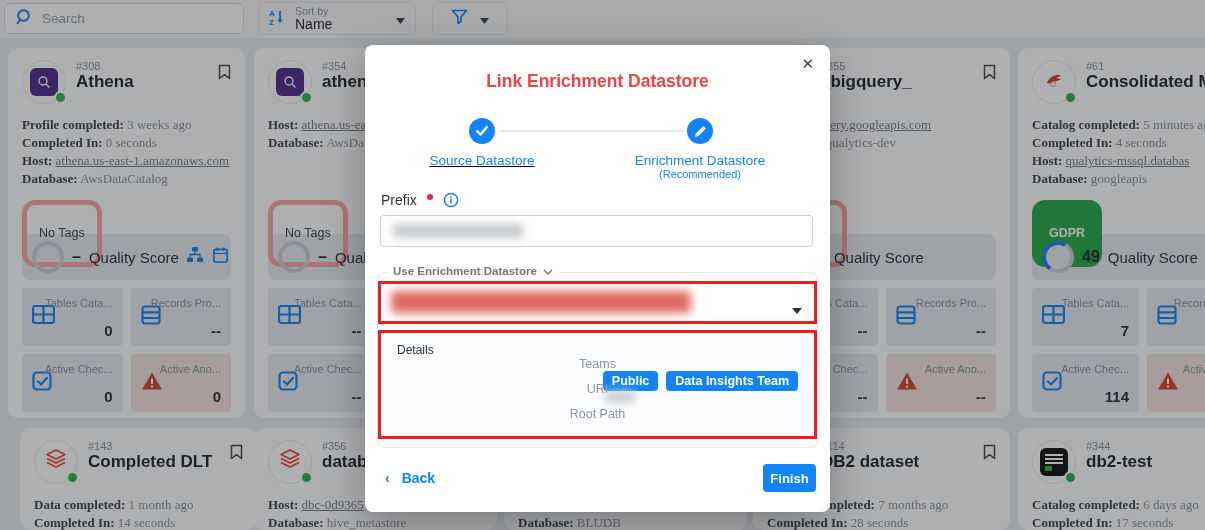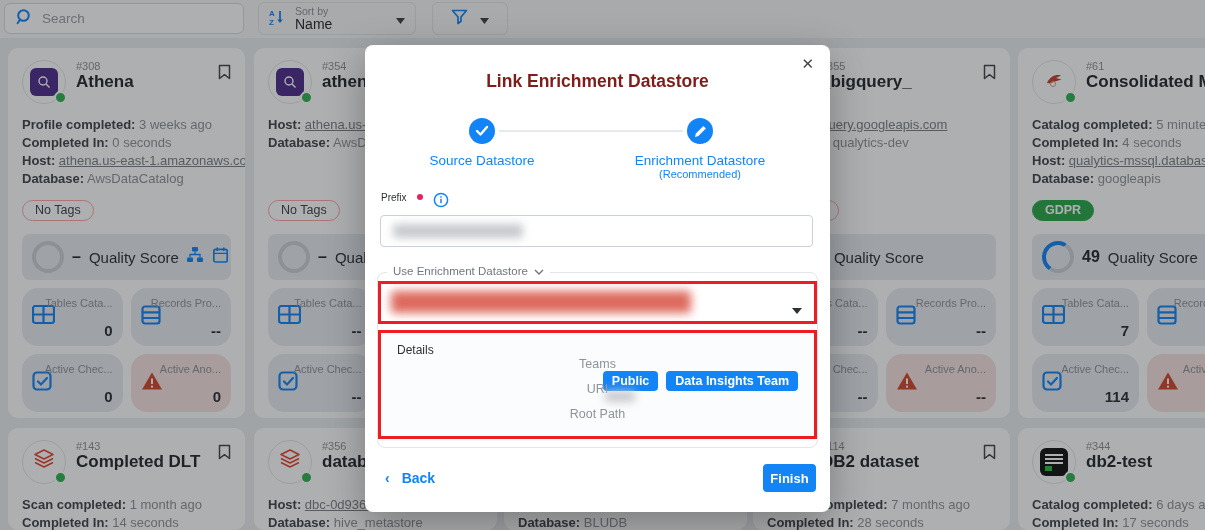--- a/index.html
+++ b/index.html
@@ -20,88 +20,88 @@
   .sort-value { font-size:14px; color:#24292e; line-height:15px; }
   .filterbox { position:absolute; left:432px; top:2px; width:76px; height:33px; border:1px solid #e3e6e9;
     border-radius:6px; display:flex; align-items:center; justify-content:center; gap:12px; }
   .caret { margin-left:auto; }
   
   .card { position:absolute; background:#fff; border-radius:10px; padding:12px 14px; overflow:hidden; }
   #card-a1   { left:8px;    top:48px;  width:237px; height:370px; }
   #card-a2   { left:254px;  top:48px;  width:243px; height:370px; }
   #card-bq   { left:753px;  top:48px;  width:257px; height:370px; }
   #card-cons { left:1018px; top:48px;  width:250px; height:370px; }
-  #card-dbx  { left:8px;    top:428px; width:237px; height:102px; }
+  #card-dbx  { left:20px;    top:428px; width:237px; height:102px; }
   #card-dbx2 { left:254px;  top:428px; width:243px; height:102px; }
   #card-c3   { left:504px;  top:428px; width:243px; height:102px; }
   #card-db2ds{ left:753px;  top:428px; width:257px; height:102px; }
   #card-db2t { left:1018px; top:428px; width:250px; height:102px; }
   .card-head { display:flex; align-items:flex-start; height:48px; }
   .avatar { width:44px; height:44px; border:1px solid #e4e7ea; border-radius:50%; position:relative;
     display:flex; align-items:center; justify-content:center; flex:0 0 44px; background:#fff; }
   .avatar .dot { position:absolute; right:-2px; bottom:-1px; width:13px; height:13px; border-radius:50%;
     background:#2eb350; border:2px solid #fff; }
   .av-sq { width:28px; height:28px; border-radius:6px; display:flex; align-items:center; justify-content:center; }
   .av-athena { background:#4d2d8c; }
   .av-db2 { background:#111; position:relative; }
   .av-db2 .stripe { position:absolute; left:5px; width:18px; height:2px; background:#fff; }
   .av-db2 .gr { position:absolute; left:5px; bottom:5px; width:7px; height:5px; background:#2eb350; }
   .head-text { margin-left:10px; min-width:0; }
   .card-id { font-size:11px; color:#8d939a; }
   .card-name { font-size:17px; font-weight:bold; color:#23282e; white-space:nowrap; }
   .bookmark { margin-left:auto; align-self:flex-start; margin-top:4px; }
   .lines { margin-top:8px; height:72px; font-size:13px; color:#8d939a; white-space:nowrap; }
   .lines.short { height:36px; }
-  .ln { height:18px; line-height:18px; }
+  .ln { height:18px; line-height:18px;font-family:Liberation Serif, serif; }
   .ln b { color:#40464d; }
   .ln .lk { text-decoration:underline; color:#7a8088; }
   .pill-row { margin-top:12px; height:22px; }
-  .pill { display:inline-block; border:1px solid #fca5a5; border-radius:13px; padding:1px 12px;
+  .pill { display:inline-block; border:5px solid #fca5a5; border-radius:13px; padding:20px 12px;
     font-size:12.5px; color:#3c4248; line-height:17px; }
   .pill.green { background:#2aa84a; border-color:#2aa84a; color:#fff; font-weight:bold; }
   .qpanel { margin-top:12px; height:46px; background:#e9edf3; border-radius:8px; display:flex;
     align-items:center; padding:0 10px; gap:8px; }
   .gauge { width:32px; height:32px; border-radius:50%; border:4px solid #cbd1d8; flex:0 0 32px; }
   .gauge.blue { border:none; background:conic-gradient(from 215deg, #1384f5 0 49%, #cbd1d8 49% 100%); position:relative; }
   .gauge.blue::after { content:""; position:absolute; inset:4px; border-radius:50%; background:#e9edf3; }
   .qscore { font-size:16px; font-weight:bold; color:#23282e; }
   .qlabel { font-size:15px; color:#2b3137; white-space:nowrap; }
   .qicons { margin-left:auto; display:flex; gap:10px; }
   .tiles { margin-top:8px; display:grid; grid-template-columns:1fr 1fr; gap:8px; }
-  .tile { height:58px; background:#e9edf3; border-radius:16px; position:relative; }
+  .tile { height:58px; background:#e9edf3; border-radius:4px; position:relative; }
   .tile.warn { background:#f6e3e1; }
   .t-icon { position:absolute; left:10px; top:17px; }
   .t-label { position:absolute; right:10px; top:9px; font-size:11px; color:#8d939a; white-space:nowrap; }
   .t-value { position:absolute; right:10px; bottom:7px; font-size:15px; font-weight:bold; color:#2b3137; }
   
   .overlay { position:absolute; inset:0; background:rgba(22,25,30,0.35); z-index:50; }
   .modal { position:absolute; left:365px; top:45px; width:465px; height:467px; background:#fff;
     border-radius:8px; z-index:100; box-shadow:0 12px 40px rgba(0,0,0,0.30); }
   .m-close { position:absolute; right:16px; top:10px; font-size:15px; color:#41474d; cursor:pointer; }
   .m-title { position:absolute; left:0; right:0; top:26px; text-align:center; font-size:17.5px;
-    font-weight:bold; color:#7f1d1d; }
+    font-weight:bold; color:#ef4444; }
   .step { position:absolute; top:73px; width:160px; text-align:center; }
-  #step1 { left:37px; } #step2 { left:255px; }
+  #step1 { left:37px;text-decoration:underline; } #step2 { left:255px; }
   .step-circle { width:26px; height:26px; border-radius:50%; background:#1384f5; margin:0 auto;
     display:flex; align-items:center; justify-content:center; }
   .step-label { margin-top:9px; font-size:13.5px; color:#1384f5; }
   .step-sub { font-size:11px; color:#1384f5; }
   .step-line { position:absolute; top:85px; left:134px; width:184px; height:2px; background:#e7eaed; }
-  .m-prefix { position:absolute; left:16px; top:147px; font-size:10px; color:#2b3137;
+  .m-prefix { position:absolute; left:16px; top:147px; font-size:14px; color:#2b3137;
     display:flex; align-items:flex-start; gap:10px; }
   .req-dot { width:6px; height:6px; border-radius:50%; background:#e5245e; margin-top:2px; }
   .m-input { position:absolute; left:15px; top:170px; width:433px; height:32px;
     border:1px solid #ccd1d7; border-radius:4px; background:#fff; }
   .blob { filter:blur(4px); border-radius:3px; }
   .blob.gray { background:#c6c9cd; }
   .m-input .blob { position:absolute; left:12px; top:8px; width:130px; height:14px; }
   .m-group { position:absolute; left:12px; top:227px; width:441px; height:176px;
     border:1px solid #e2e5e9; border-radius:8px; }
   .m-legend { position:absolute; left:9px; top:-8px; background:#fff; padding:0 6px; font-size:11.5px;
-    color:#70767e; display:flex; gap:6px; align-items:center; }
+    color:#70767e; display:flex; gap:6px; align-items:center;font-weight:bold; }
   .m-select { position:absolute; left:13px; top:236px; width:439px; height:43px;
     border:3px solid #ee1d23; background:#fff; z-index:2; }
   .m-select .blob.red { position:absolute; left:10px; top:7px; width:300px; height:22px;
     background:#dd6a5e; filter:blur(5px); }
   .sel-caret { position:absolute; right:12px; top:16px; }
   .m-details { position:absolute; left:13px; top:285px; width:439px; height:109px;
     border:3px solid #ee1d23; background:#fbfcfd; z-index:2; padding:10px 16px; }
   .d-title { font-size:12px; color:#2b3137; }
   .d-row { display:flex; align-items:center; height:25px;flex-direction:column; }
   .d-label { font-size:12.5px; color:#8d939a; }
@@ -458,21 +458,21 @@
       <div class="card-id">#143</div>
       <div class="card-name">Completed DLT</div>
     </div>
     <span class="bookmark">
       <svg width="13" height="16" viewBox="0 0 13 16">
           <path d="M1.5 1.5h10v13l-5-3.8-5 3.8z" fill="none" stroke="#41474d" stroke-width="1.5" stroke-linejoin="round"></path>
         </svg>
     </span>
   </div>
   <div class="lines short">
-    <div class="ln"><b>Scan completed:</b> <span>1 month ago</span></div>
+    <div class="ln"><b>Data completed:</b> <span>1 month ago</span></div>
     <div class="ln"><b>Completed In:</b> <span>14 seconds</span></div>
   </div>
 </div>
 
 <div class="card" id="card-dbx2">
   <div class="card-head">
     <div class="avatar">
       <span>
         <svg width="24" height="22" viewBox="0 0 24 22">
             <path d="M12 1l9 4.5L12 10 3 5.5z" fill="none" stroke="#e8432e" stroke-width="1.5" stroke-linejoin="round"></path>

